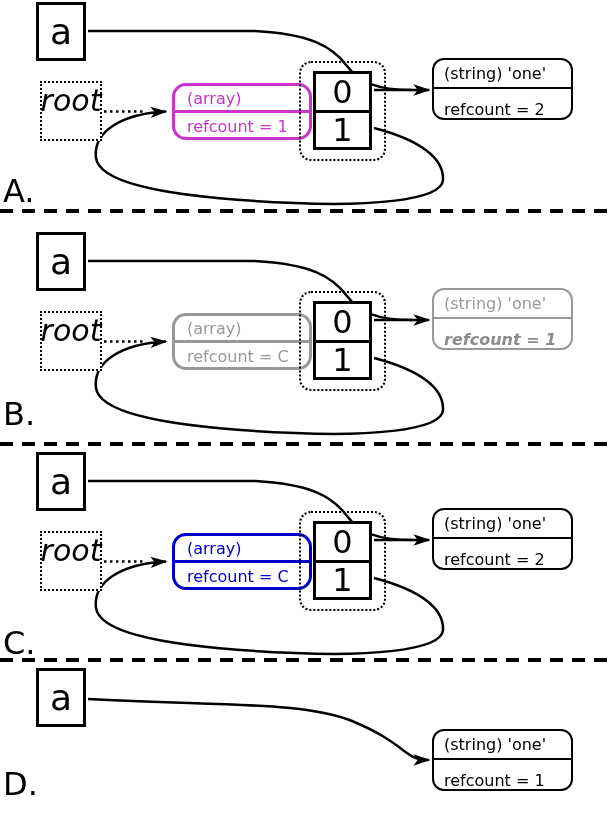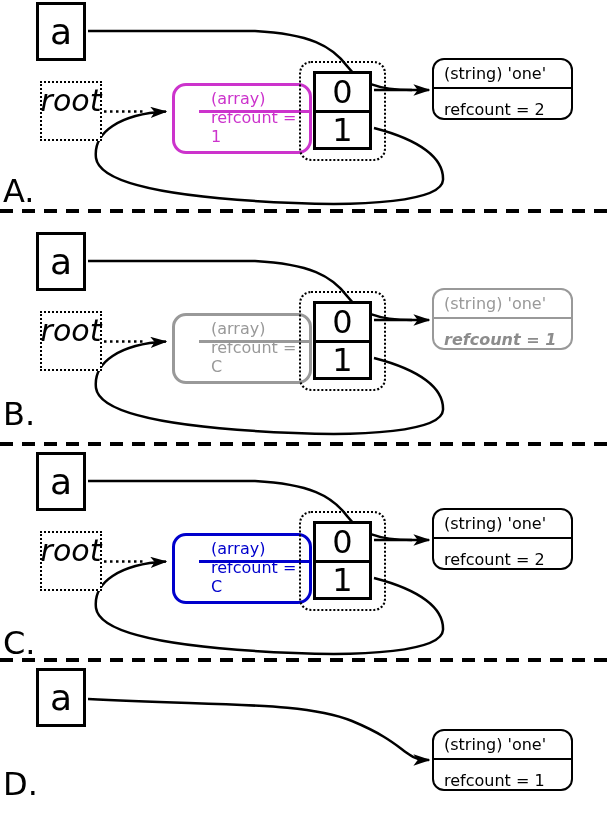--- a/index.html
+++ b/index.html
@@ -8,22 +8,22 @@
   #arrow-layer{position:absolute;left:0;top:0;z-index:0;}
   .panel{position:absolute;left:0;width:614px;height:0;z-index:1;}
   .abs{position:absolute;box-sizing:border-box;}
 
   .var-box{left:36px;top:2px;width:50px;height:59px;border:3px solid #000;
            background:#fff;display:flex;align-items:center;justify-content:center;
            font-size:36px;}
   .root-box{left:40px;top:81px;width:62px;height:60px;border:2px dotted #000;
             background:#fff;display:flex;align-items:flex-start;justify-content:center;
             font-size:30px;font-style:italic;}
-  .array-box{left:172px;top:83px;width:140px;height:71px;border-radius:14px;
-             background:#fff;border:3px solid #000;overflow:hidden;font-size:16px;padding-left:24px;}
+  .array-box{left:172px;top:83px;width:140px;height:57px;border-radius:14px;
+             background:#fff;border:3px solid #000;overflow:hidden;font-size:16px;}
   .array-box .row1{height:24px;border-bottom:3px solid #000;display:flex;
                    align-items:center;padding-left:12px;}
   .array-box .row2{height:27px;display:flex;align-items:center;padding-left:12px;}
   .cells-outline{left:299px;top:61px;width:87px;height:100px;border:2px dotted #000;
                  border-radius:12px;background:transparent;}
   .cells-box{left:313px;top:71px;width:59px;height:79px;border:3px solid #000;
              background:#fff;font-size:32px;}
   .cells-box .cell0{height:36px;border-bottom:3px solid #000;display:flex;
                     align-items:center;justify-content:center;}
   .cells-box .cell1{height:34px;display:flex;align-items:center;justify-content:center;}

